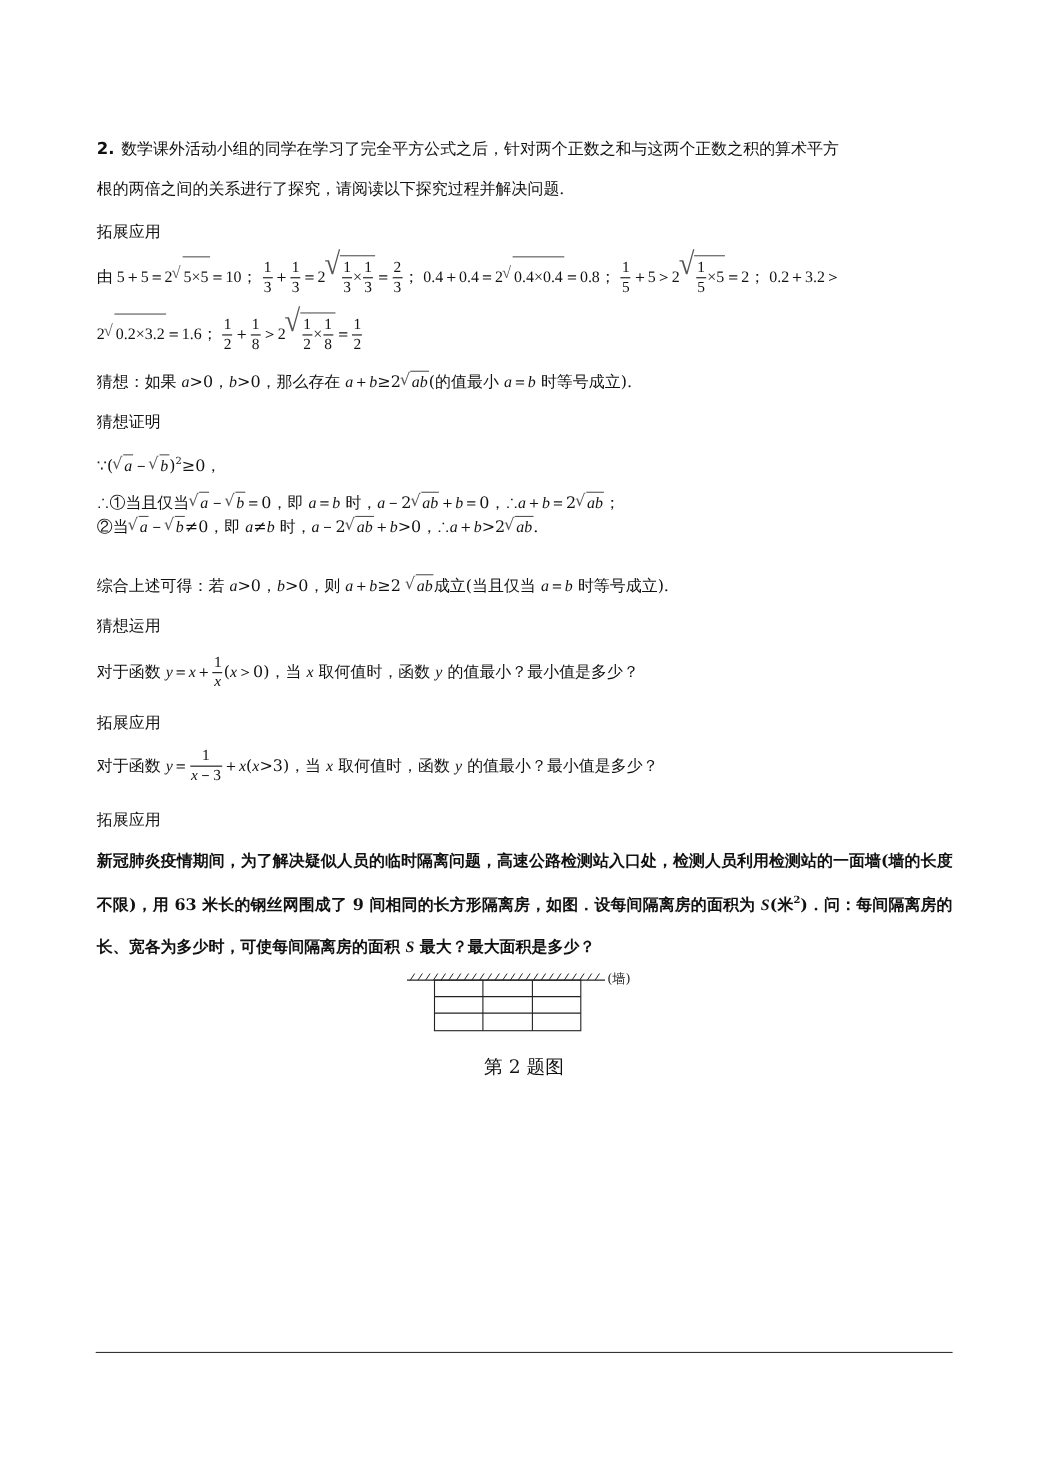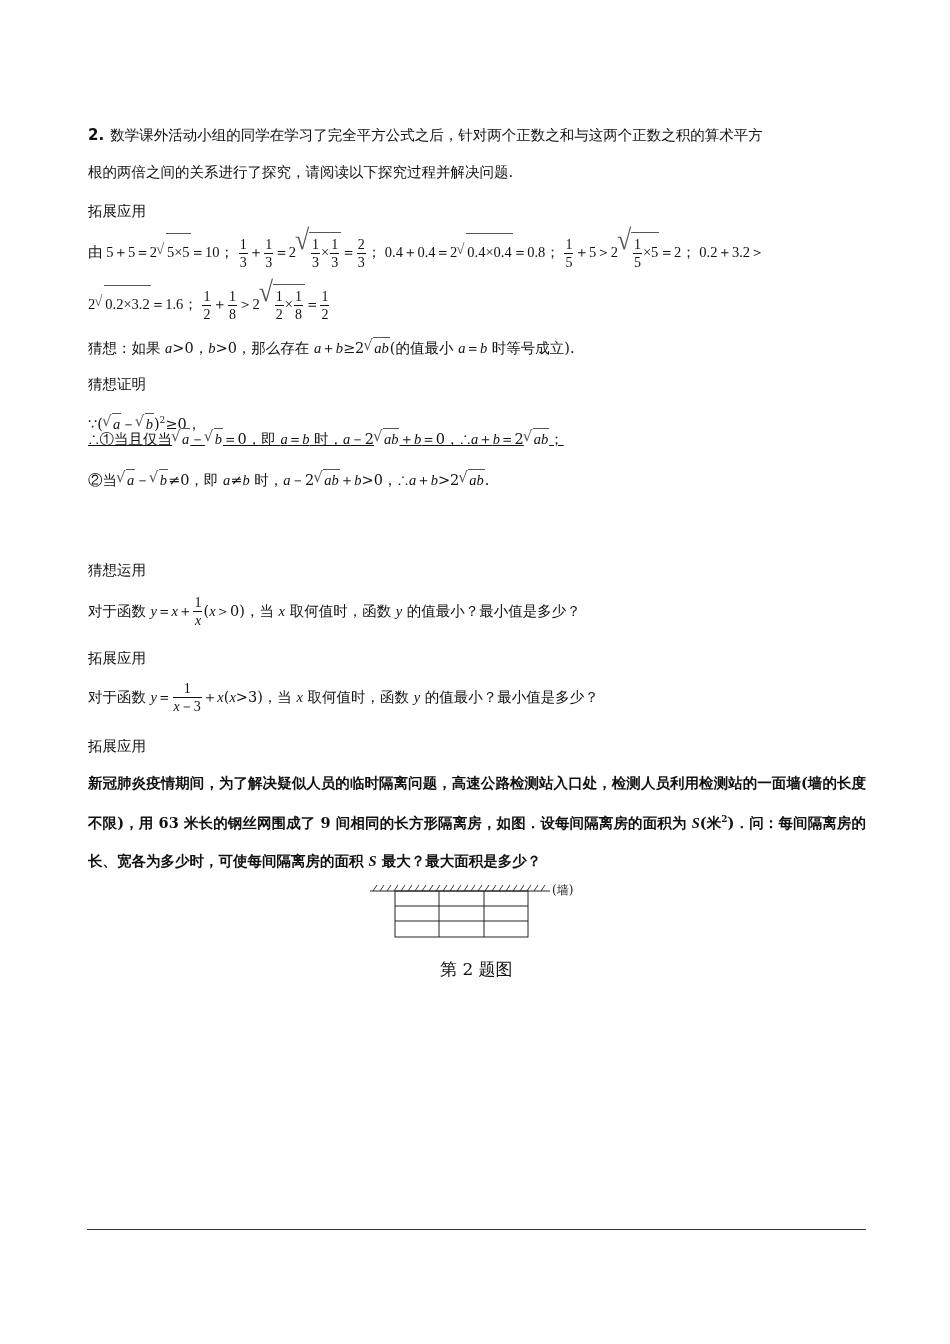--- a/index.html
+++ b/index.html
@@ -57,25 +57,28 @@
     <i>a</i>&gt;0<span>，</span><i>b</i>&gt;0<span>，那么存在</span>
     <i>a</i>＋<i>b</i>≥2<span class="sqrt"><span class="rad"><i>ab</i></span></span><span>(的值最小</span>
     <i>a</i>＝<i>b</i> <span>时等号成立).</span>
   </div>
 
   <div class="line hd" style="top:374px;text-align:center;">猜想证明</div>
 
   <div class="line" style="top:410px;">
     ∵(<span class="sqrt"><span class="rad"><i>a</i></span></span>－<span class="sqrt"><span class="rad"><i>b</i></span></span>)<sup>2</sup>≥0，
   </div>
-  <div class="line" style="top:428px;text-decoration:underline;">
+  <div class="line" style="top:447px;">
     ∴①当且仅当<span class="sqrt"><span class="rad"><i>a</i></span></span>－<span class="sqrt"><span class="rad"><i>b</i></span></span>＝0，即 <i>a</i>＝<i>b</i> 时，<i>a</i>－2<span class="sqrt"><span class="rad"><i>ab</i></span></span>＋<i>b</i>＝0，∴<i>a</i>＋<i>b</i>＝2<span class="sqrt"><span class="rad"><i>ab</i></span></span>；
   </div>
   <div class="line" style="top:469px;">
     ②当<span class="sqrt"><span class="rad"><i>a</i></span></span>－<span class="sqrt"><span class="rad"><i>b</i></span></span>≠0，即 <i>a</i>≠<i>b</i> 时，<i>a</i>－2<span class="sqrt"><span class="rad"><i>ab</i></span></span>＋<i>b</i>&gt;0，∴<i>a</i>＋<i>b</i>&gt;2<span class="sqrt"><span class="rad"><i>ab</i></span></span>.
+  </div>
+  <div class="line" style="top:522px;">
+    综合上述可得：若 <i>a</i>&gt;0，<i>b</i>&gt;0，则 <i>a</i>＋<i>b</i>≥2 <span class="sqrt"><span class="rad"><i>ab</i></span></span>成立(当且仅当 <i>a</i>＝<i>b</i> 时等号成立).
   </div>
 
   <div class="line hd" style="top:560px;">猜想运用</div>
   <div class="line" style="top:596px; height:38px; line-height:30px;">
     对于函数 <i>y</i>＝<i>x</i>＋<span class="frac"><span class="num">1</span><span class="den"><i>x</i></span></span>(<i>x</i>＞0)，当 <i>x</i> 取何值时，函数 <i>y</i> 的值最小？最小值是多少？
   </div>
 
   <div class="line hd" style="top:648px;">拓展应用</div>
   <div class="line" style="top:681px; height:38px; line-height:32px;">
     对于函数 <i>y</i>＝<span class="frac"><span class="num">1</span><span class="den"><i>x</i>－3</span></span>＋<i>x</i>(<i>x</i>&gt;3)，当 <i>x</i> 取何值时，函数 <i>y</i> 的值最小？最小值是多少？

